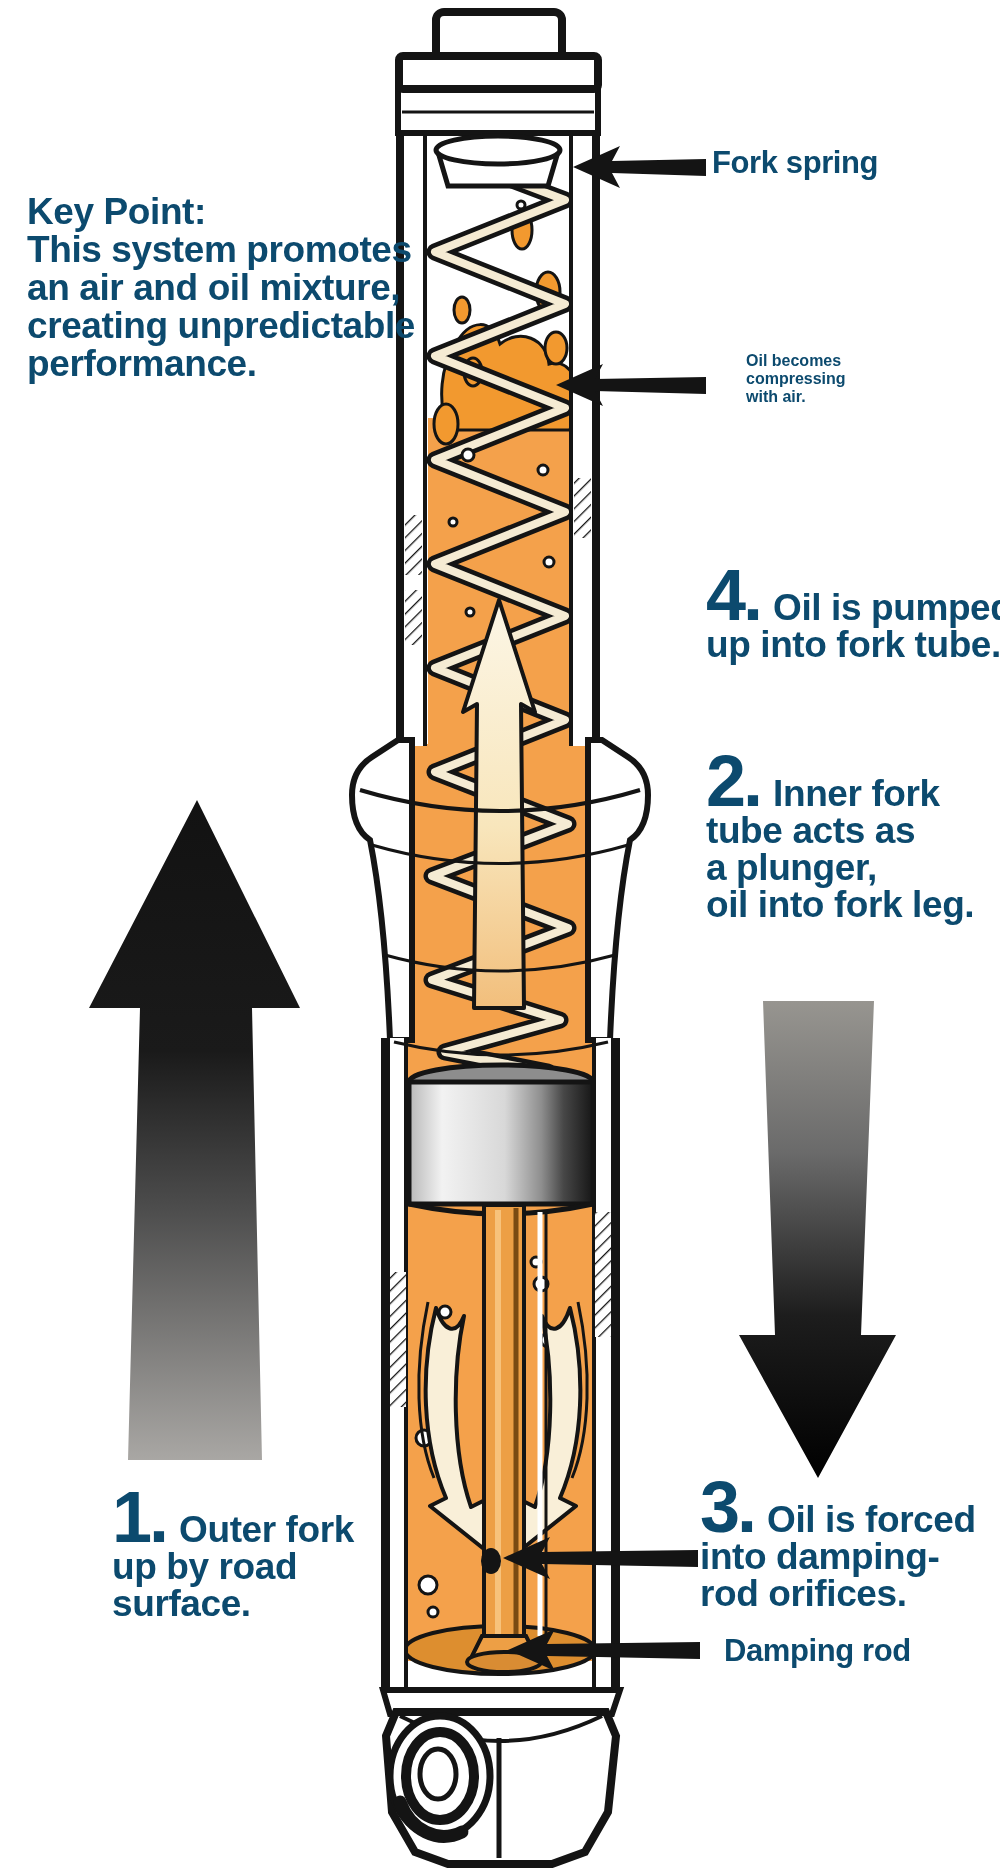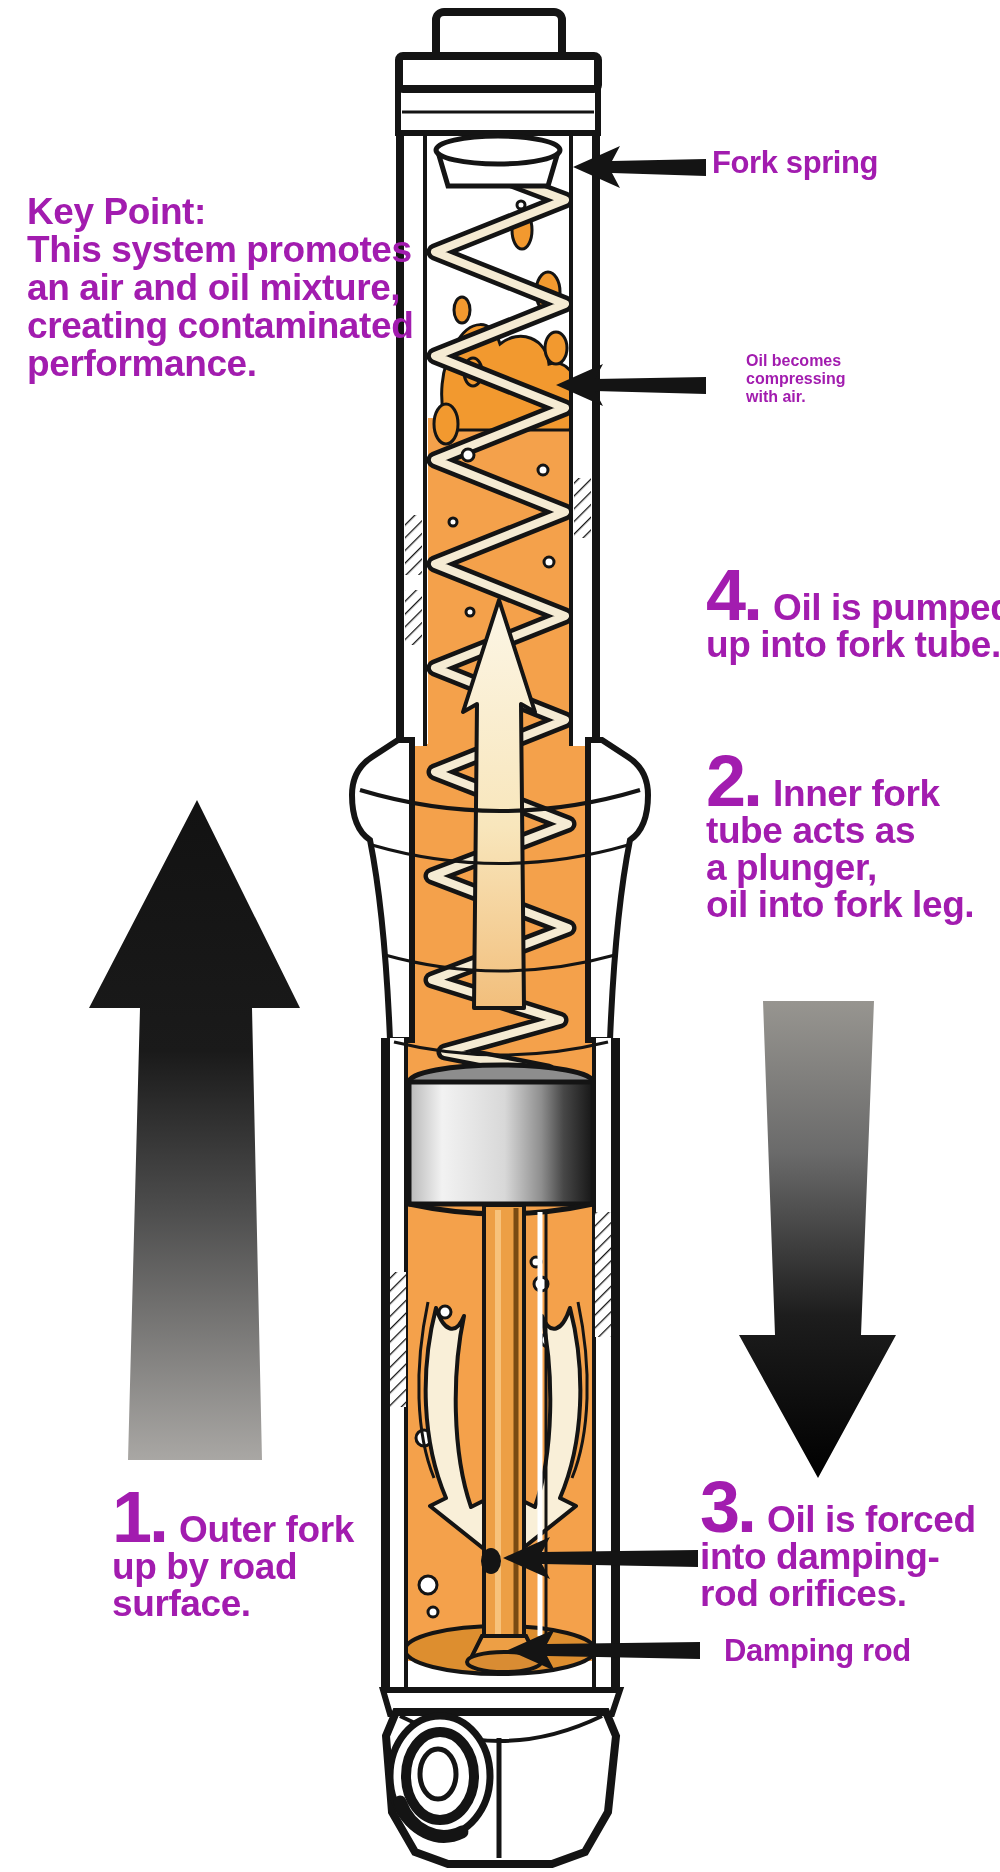--- a/index.html
+++ b/index.html
@@ -1,21 +1,21 @@
 <!DOCTYPE html>
 <html><head>
 <meta charset="utf-8">
 <style>
   html,body{margin:0;padding:0;background:#ffffff;}
   .canvas{
     position:relative;width:1000px;height:1872px;background:#ffffff;
     overflow:hidden;font-family:"Liberation Sans",sans-serif;
   }
   .canvas svg.art{position:absolute;left:0;top:0;}
-  .txt{position:absolute;font-weight:bold;color:#a21caf;z-index:5;}
+  .txt{position:absolute;font-weight:bold;color:#0c4a6e;z-index:5;}
   .lbl{font-size:31px;line-height:38px;letter-spacing:-0.4px;white-space:nowrap;}
   .step .line,.kp .line{font-size:37px;line-height:37px;letter-spacing:-0.4px;white-space:nowrap;}
   .kp .line{line-height:38px;}
   .num{font-size:72px;line-height:0.82;letter-spacing:-3px;font-weight:bold;}
   .step-head{display:flex;align-items:baseline;gap:13px;}
 </style>
 </head>
 <body>
 
 <div class="canvas">
@@ -185,21 +185,21 @@
       <polygon points="556,385 603,364 595,379 706,377 706,394 595,391 603,406"></polygon>
       <polygon points="503,1558 550,1537 542,1552 698,1550 698,1567 542,1564 550,1579"></polygon>
       <polygon points="508,1650 555,1629 547,1644 700,1642 700,1659 547,1656 555,1671"></polygon>
     </g>
   </svg>
 
   <div class="txt kp" style="left:27px;top:193px;">
     <div class="line">Key Point:</div>
     <div class="line">This system promotes</div>
     <div class="line">an air and oil mixture,</div>
-    <div class="line">creating contaminated</div>
+    <div class="line">creating unpredictable</div>
     <div class="line">performance.</div>
   </div>
 
   <div class="txt lbl" style="left:712px;top:144px;">Fork spring</div>
 
   <div class="txt" style="left:746px;top:352px;">
     <div class="line">Oil becomes</div>
     <div class="line">compressing</div>
     <div class="line">with air.</div>
   </div>

